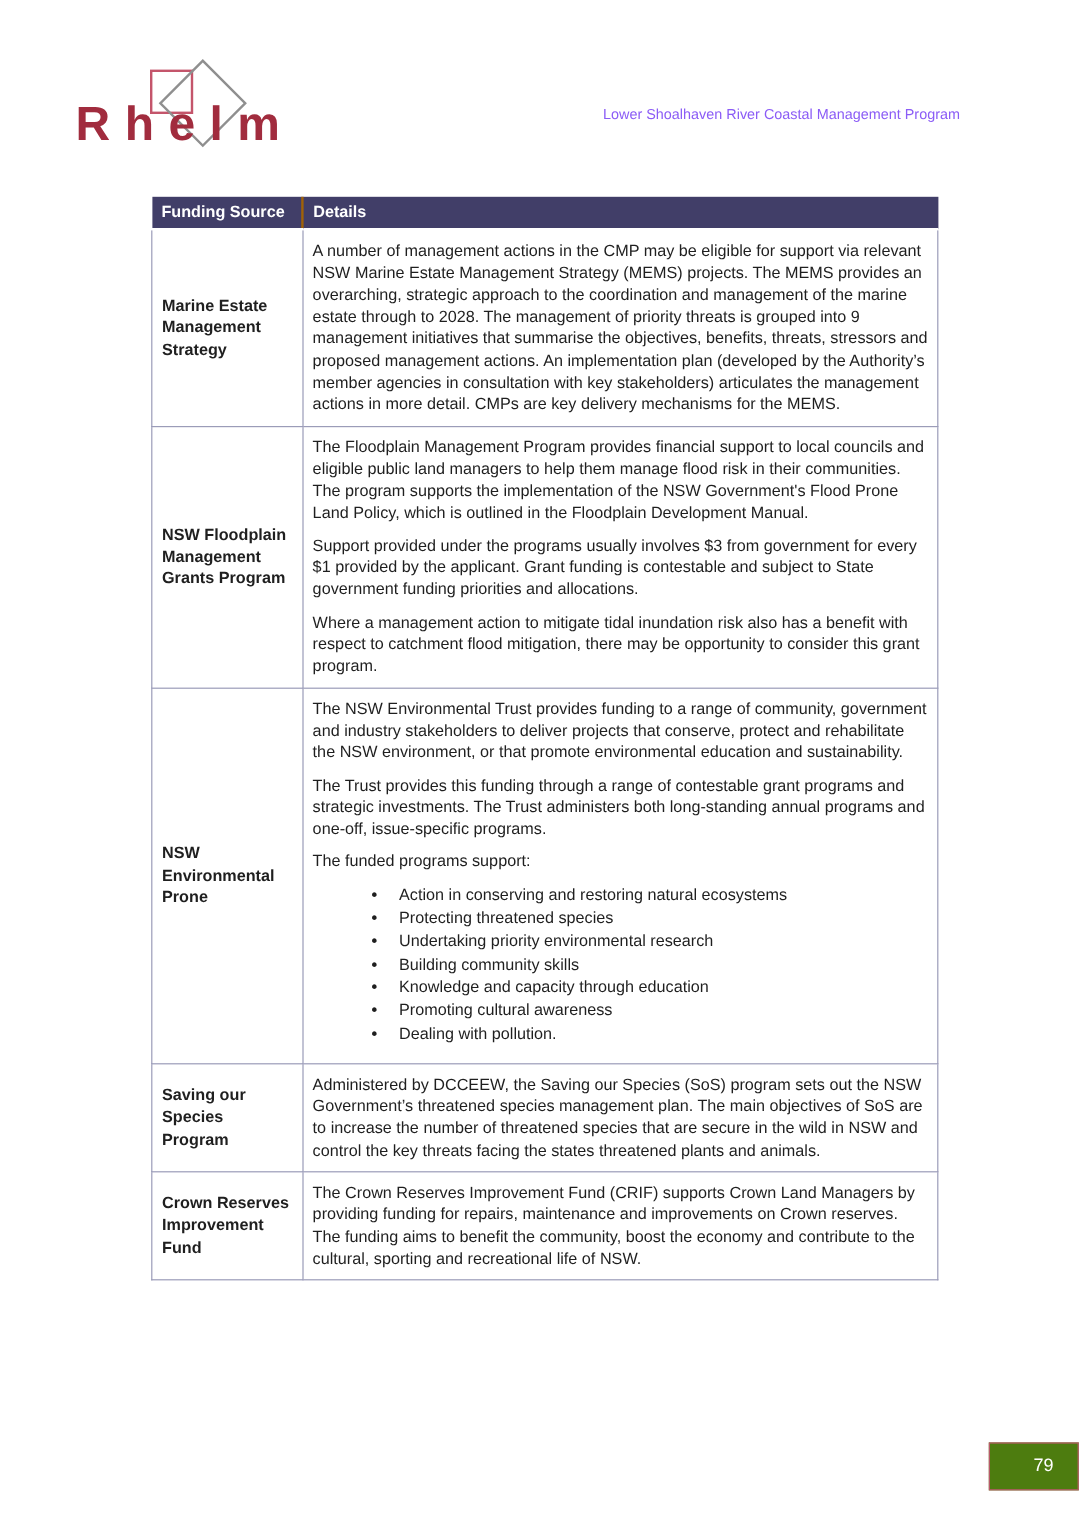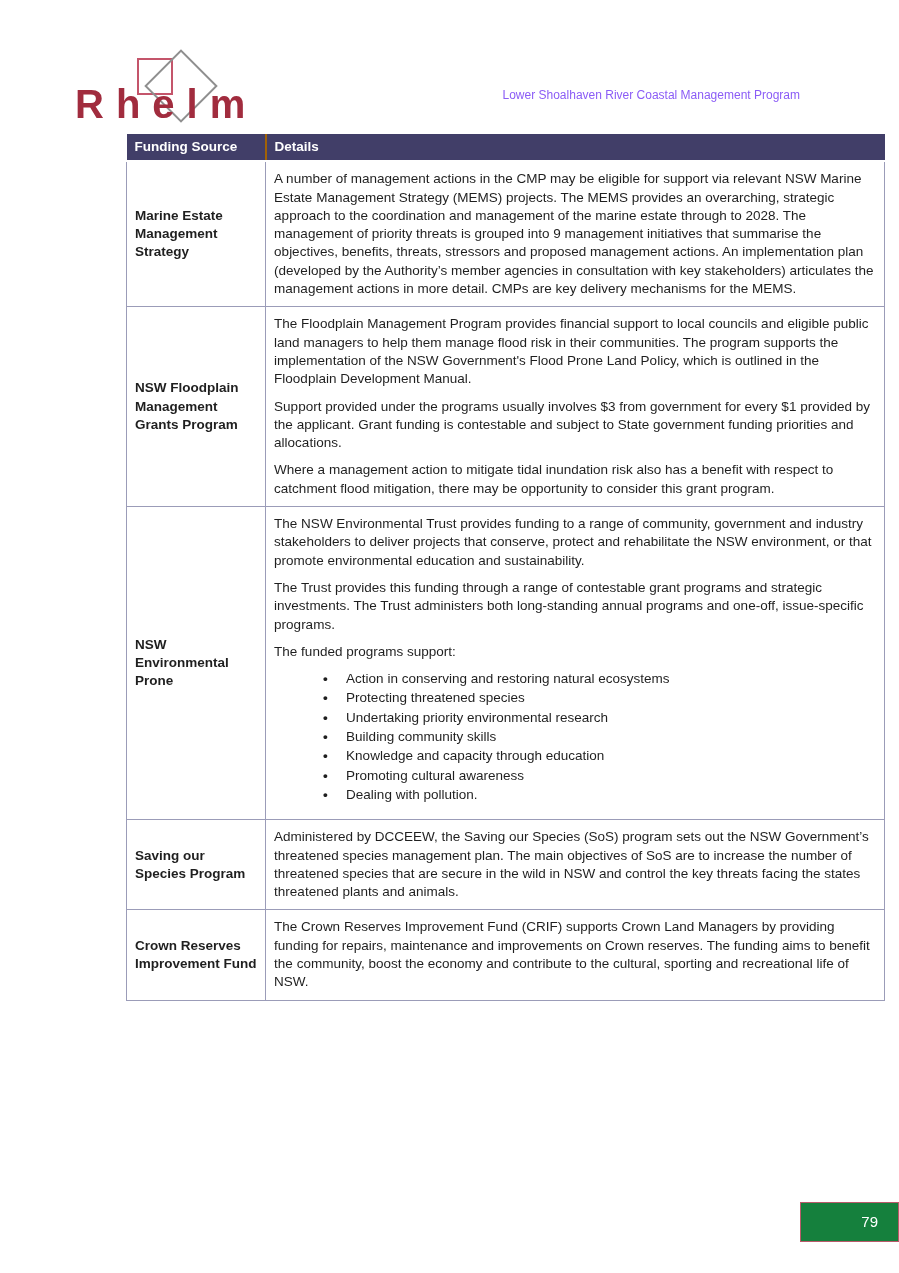--- a/index.html
+++ b/index.html
@@ -9,21 +9,21 @@
     width: 899px;
     height: 1273px;
     font-family: "Liberation Sans", sans-serif;
     color: #1f1f1f;
     overflow: hidden;
   }
 
   
   .logo {
     position: absolute;
-    left: 73px;
+    left: 61px;
     top: 40px;
     width: 180px;
     height: 85px;
   }
   .logo-text {
     position: absolute;
     left: 2px;
     top: 64px;
     font-size: 40px;
     font-weight: bold;
@@ -59,22 +59,22 @@
     right: 99px;
     font-size: 12px;
     color: #8b5cf6;
     white-space: nowrap;
   }
 
   
   .funding-table {
     position: absolute;
     left: 126px;
-    top: 134px;
-    width: 759px;
+    top: 164px;
+    width: 656px;
     border-collapse: collapse;
     font-size: 13.5px;
     line-height: 18.3px;
   }
   .funding-table th {
     background: #413e68;
     color: #ffffff;
     font-weight: bold;
     text-align: left;
     padding: 4px 8px;
@@ -110,23 +110,23 @@
     position: absolute;
     left: -23px;
     font-weight: bold;
   }
 
   
   .page-number-badge {
     position: absolute;
     top: 1202px;
     right: 0;
-    width: 99px;
+    width: 75px;
     height: 40px;
-    background: #15803d;
+    background: #4d7c0f;
     border: 1px solid #b95a6a;
     color: #ffffff;
     font-size: 15px;
     line-height: 38px;
     text-align: right;
     padding-right: 20px;
   }
 </style>
 </head>
 <body>

